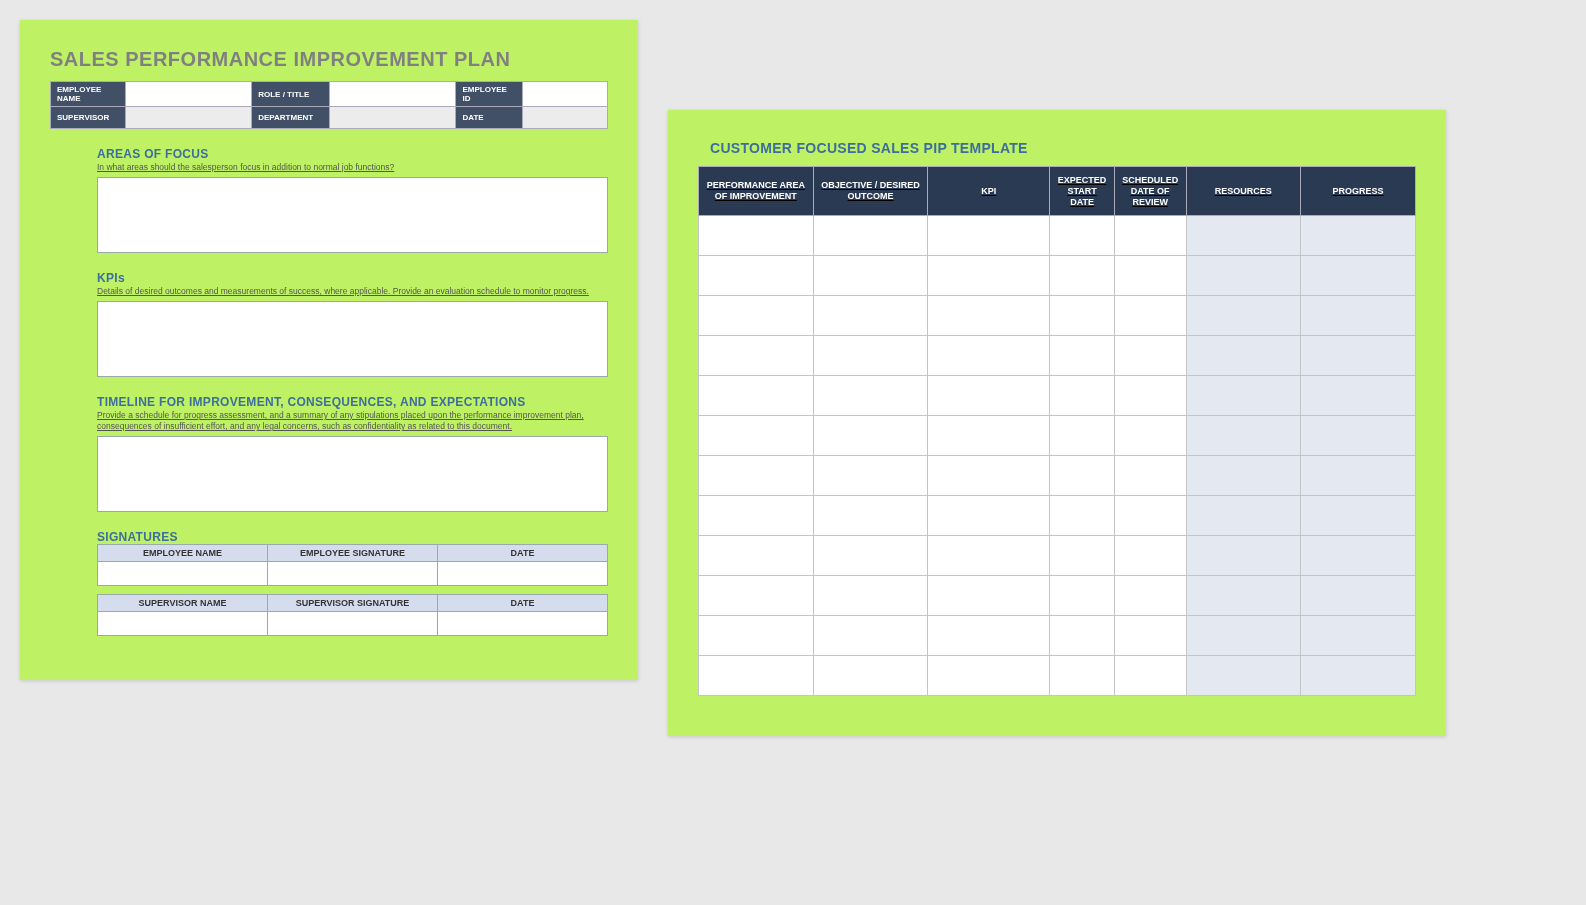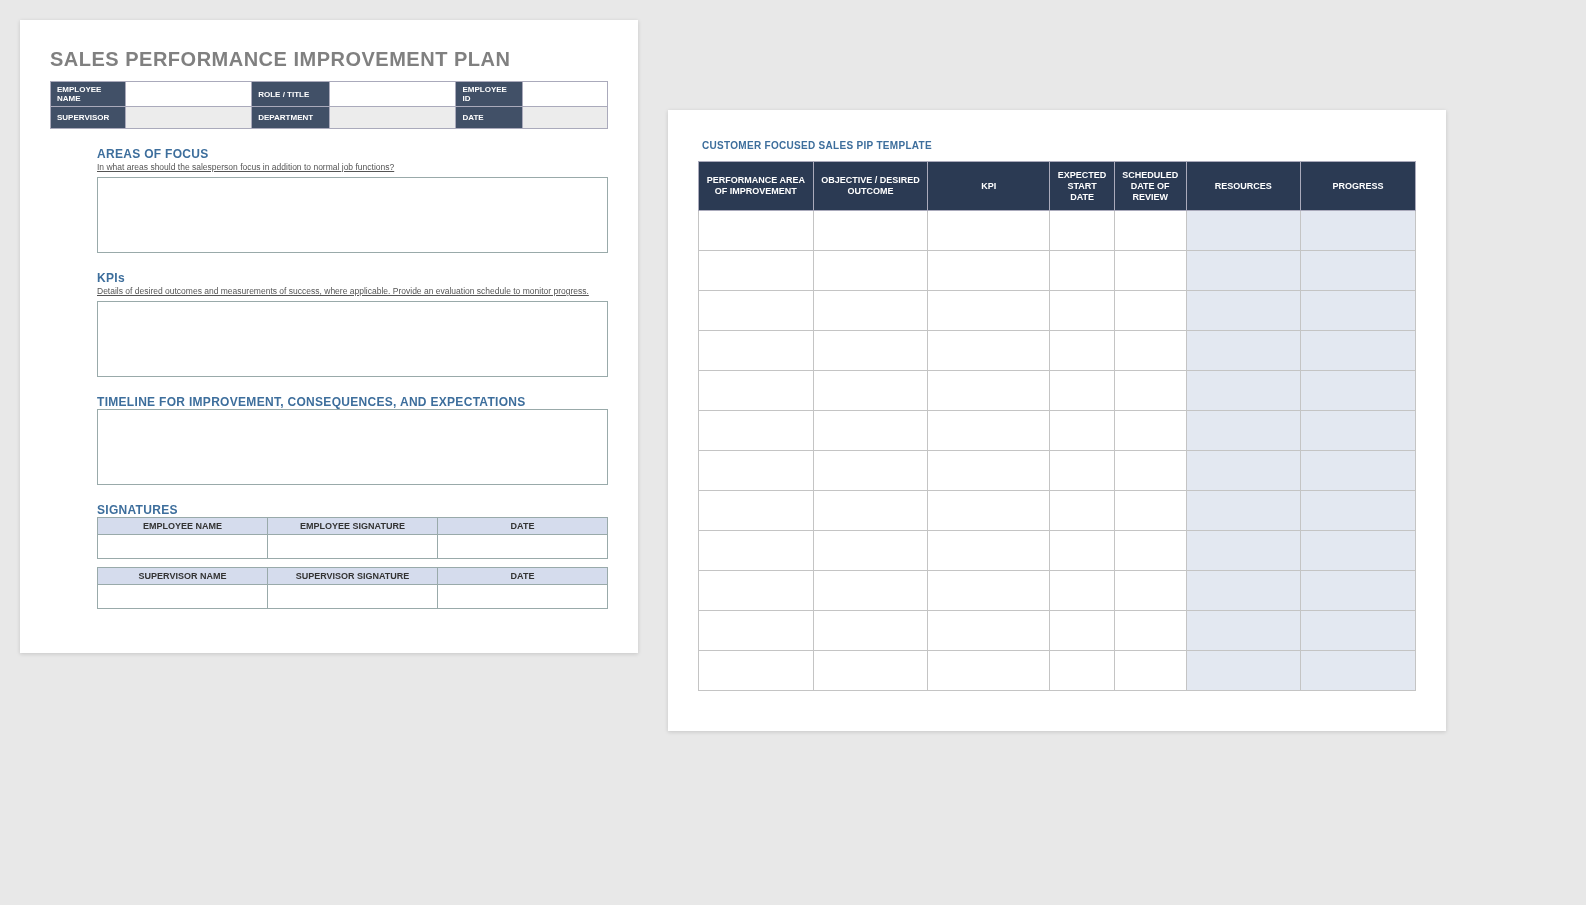--- a/index.html
+++ b/index.html
@@ -9,41 +9,41 @@
     background: #e8e8e8;
     font-family: "Helvetica Neue", Arial, sans-serif;
     width: 1586px;
   }
   .container {
     display: flex;
     gap: 30px;
     align-items: flex-start;
   }
   .page {
-    background: #ffffff;
+    background: #bef264;
     box-shadow: 0 1px 4px rgba(0,0,0,0.15);
     padding: 24px 30px 30px 30px;
   }
   .page-left { width: 618px; }
   .page-right { width: 778px; margin-top: 90px; padding-top: 30px; padding-bottom: 40px; }
 
   
   .doc-title {
     font-size: 20px;
     font-weight: 700;
     color: #808080;
     letter-spacing: 0.5px;
     margin: 4px 0 10px 0;
   }
   .doc-title2 {
-    font-size: 10px;
+    font-size: 14px;
     font-weight: 700;
     color: #3d6e9c;
     letter-spacing: 0.3px;
-    margin: 0 0 10px 4px;
+    margin: 0 0 10px 12px;
   }
 
   
   .info-grid {
     width: 100%;
     border-collapse: collapse;
     margin-bottom: 18px;
   }
   .info-grid td {
     border: 1px solid #aab;
@@ -111,20 +111,21 @@
   .sig-table td {
     border: 1px solid #9aa;
     height: 24px;
     background: #fff;
   }
 
   
   .pip-table {
     width: 100%;
     border-collapse: collapse;
+    text-decoration: underline;
   }
   .pip-table th {
     background: #2b3a53;
     color: #fff;
     font-size: 9px;
     font-weight: 700;
     text-align: center;
     padding: 8px 4px;
     border: 1px solid #aab;
     line-height: 1.2;
@@ -173,20 +174,21 @@
 
 
     <div class="section">
       <p class="sec-title">KPIs</p>
       <p class="sec-sub">Details of desired outcomes and measurements of success, where applicable. Provide an evaluation schedule to monitor progress.</p>
       <textarea class="sec-box" style=""></textarea>
     </div>
 
     <div class="section">
       <p class="sec-title">TIMELINE FOR IMPROVEMENT, CONSEQUENCES, AND EXPECTATIONS</p>
+      <p class="sec-sub">Provide a schedule for progress assessment, and a summary of any stipulations placed upon the performance improvement plan, consequences of insufficient effort, and any legal concerns, such as confidentiality as related to this document.</p>
       <textarea class="sec-box" style=""></textarea>
     </div>
 
     <div class="section">
       <p class="sec-title">SIGNATURES</p>
 
       <table class="sig-table">
         <tbody>
             <tr>
           <th>EMPLOYEE NAME</th>

